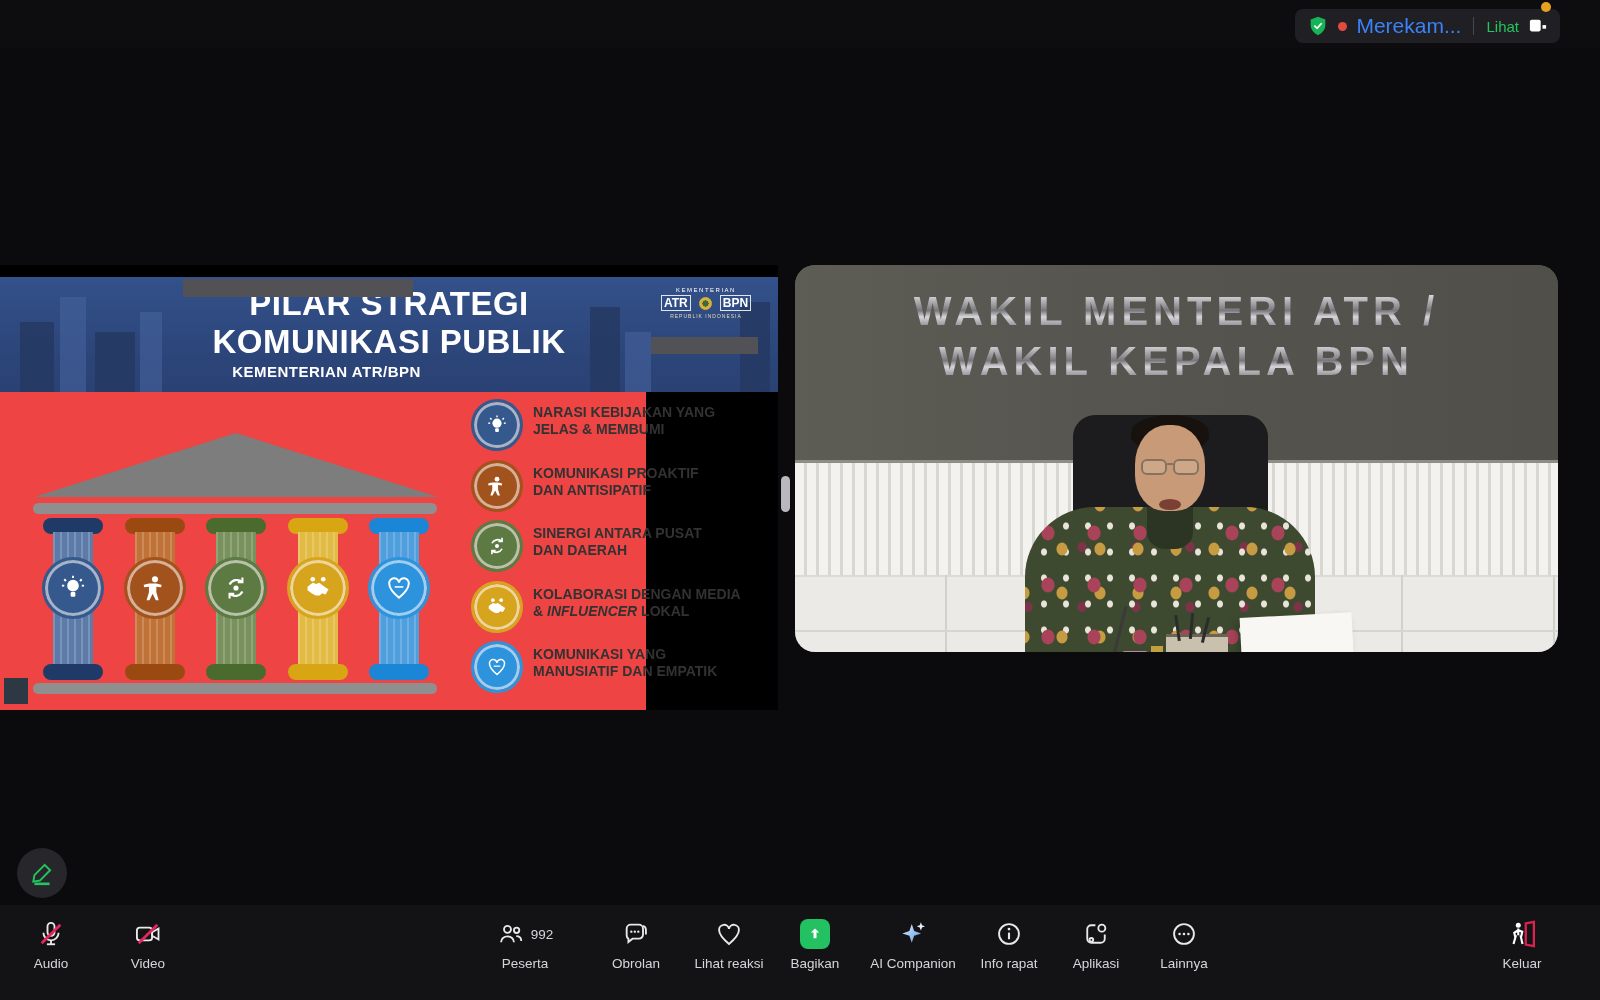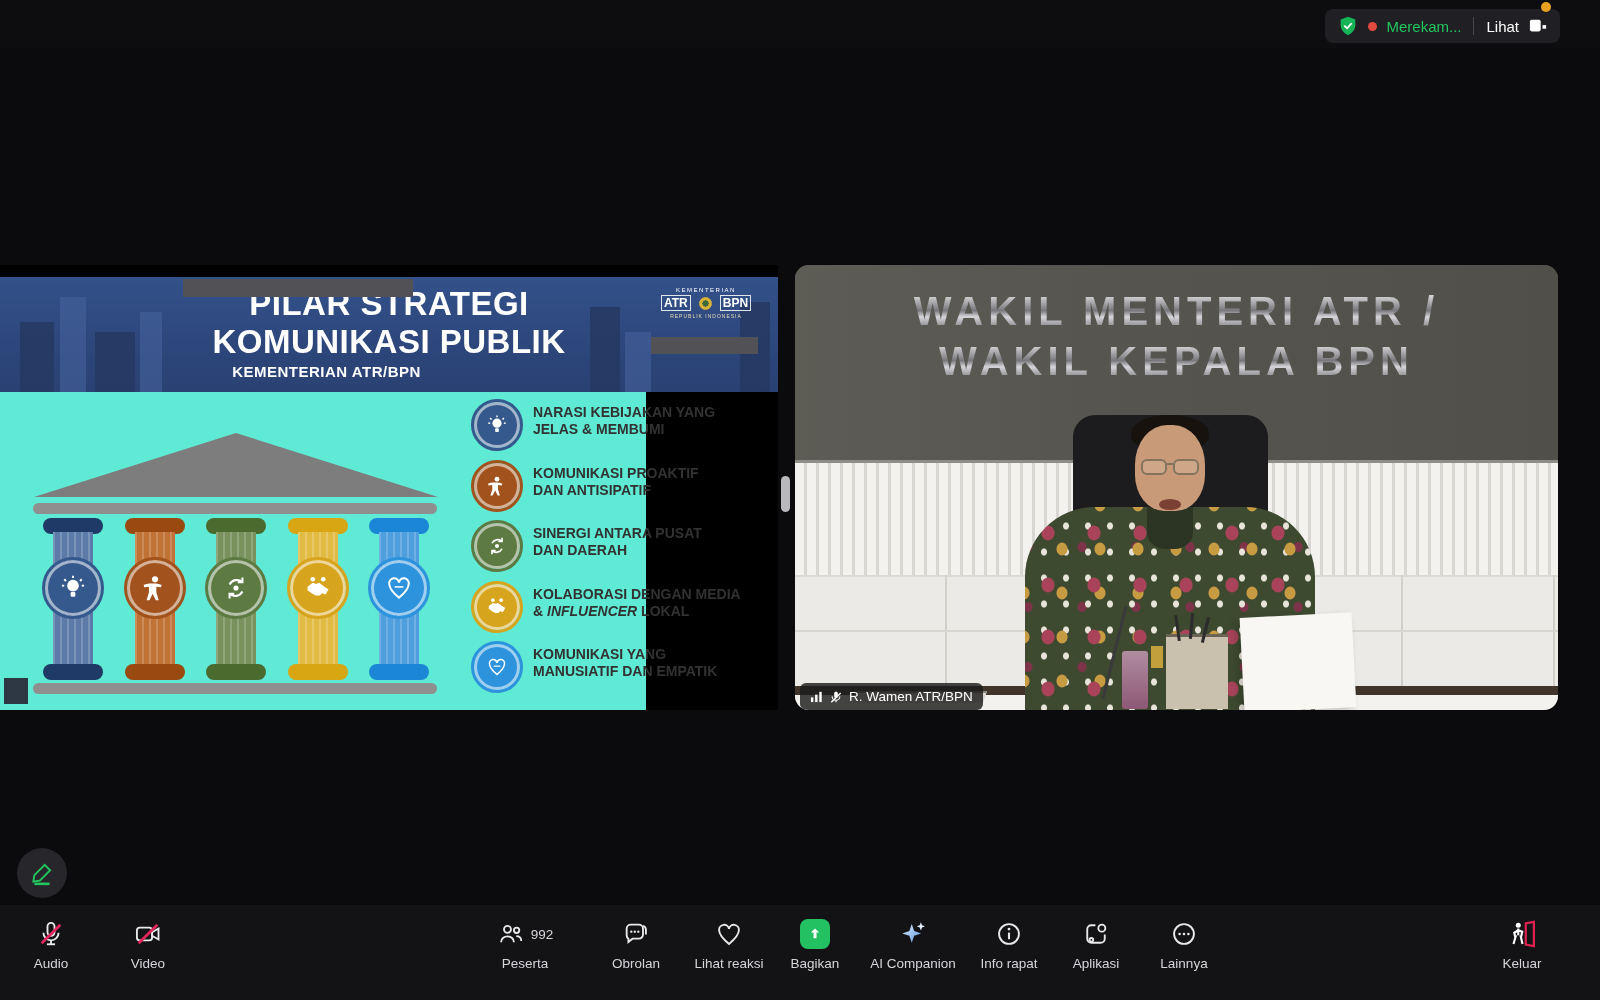--- a/index.html
+++ b/index.html
@@ -6,28 +6,28 @@
   html,body { width:1600px; height:1000px; overflow:hidden; background:#0b0b0d;
               font-family:"Liberation Sans", sans-serif; }
   .abs { position:absolute; }
   .screen { position:relative; width:1600px; height:1000px; background:#0b0b0d; }
 
   
   .top-bar { position:absolute; left:0; top:0; width:1600px; height:48px; background:#0d0d10; }
   .rec-pill { position:absolute; right:40px; top:9px; height:34px; background:#202024;
               border-radius:8px; display:flex; align-items:center; padding:0 12px; gap:9px; }
   .rec-dot { width:9px; height:9px; border-radius:50%; background:#e04a3f; }
-  .rec-text { color:#22c55e; font-size:15px; }
+  .rec-text { color:#3b82f6; font-size:21px; }
   .pill-sep { width:1px; height:18px; background:#47474c; margin:0 3px; }
-  .view-text { color:#ffffff; font-size:15px; }
+  .view-text { color:#22c55e; font-size:15px; }
   .amber-dot { position:absolute; right:49px; top:2px; width:10px; height:10px; border-radius:50%; background:#e8a020; }
 
   
   .tile-left { position:absolute; left:0; top:265px; width:778px; height:445px; background:#000; overflow:hidden; }
-  .tile-right { position:absolute; left:795px; top:265px; width:763px; height:445px; border-radius:14px;
+  .tile-right { position:absolute; left:795px; top:265px; width:763px; height:387px; border-radius:20px;
                 overflow:hidden; background:#57564f; }
   .divider-handle { position:absolute; left:781px; top:476px; width:9px; height:36px; border-radius:5px; background:#b9b9bd; }
 
   
   .slide-header { position:absolute; left:0; top:12px; width:778px; height:115px;
                   background:linear-gradient(180deg,#33518a 0%,#2c4579 70%,#2a4173 100%); overflow:hidden; }
   .city { position:absolute; bottom:0; background:#243862; opacity:.85; }
   .city.lite { background:#46639c; opacity:.6; }
   .slide-title { position:absolute; left:0; width:778px; text-align:center; color:#fff; font-weight:800; letter-spacing:.5px; }
   .t1 { top:8px;  font-size:33px; }
@@ -35,21 +35,21 @@
   .slide-sub { position:absolute; top:86px; left:0; width:653px; text-align:center; color:#fff; font-size:15px;
                font-weight:700; letter-spacing:.5px; }
   .artifact { position:absolute; background:#515156; }
   .logo { position:absolute; left:660px; top:10px; width:92px; text-align:center; color:#fff; }
   .logo-top { font-size:6px; letter-spacing:1.5px; }
   .logo-row { display:flex; align-items:center; justify-content:center; gap:8px; margin-top:2px; }
   .logo-ab { font-size:12px; font-weight:700; border:1px solid rgba(255,255,255,.85); padding:0 2px; line-height:14px; }
   .logo-emb { width:13px; height:13px; border-radius:50%; background:radial-gradient(circle,#3f6b3a 40%,#d8b13a 41%); border:1px solid #d8b13a; }
   .logo-bottom { font-size:5px; letter-spacing:1px; margin-top:2px; color:#e7ddb8; }
 
-  .slide-body { position:absolute; left:0; top:127px; width:646px; height:318px; background:#5eead4; }
+  .slide-body { position:absolute; left:0; top:127px; width:646px; height:318px; background:#ef4444; }
 
   
   .roof { position:absolute; left:34px; top:41px; width:0; height:0;
           border-left:202px solid transparent; border-right:202px solid transparent; border-bottom:64px solid #7d7d7d; }
   .gbar { position:absolute; left:33px; width:404px; height:11px; border-radius:6px; background:#8f8f8f; }
   .pillar { position:absolute; top:126px; width:60px; height:162px; }
   .cap { position:absolute; left:0; width:60px; height:16px; border-radius:8px; }
   .shaft { position:absolute; left:10px; top:14px; width:40px; height:134px;
            background-image:repeating-linear-gradient(90deg, rgba(255,255,255,.18) 0 2px, rgba(0,0,0,0) 2px 7px); }
   .p1 .cap{background:#1f3a66;} .p1 .shaft{background-color:#5d7ba8;}

